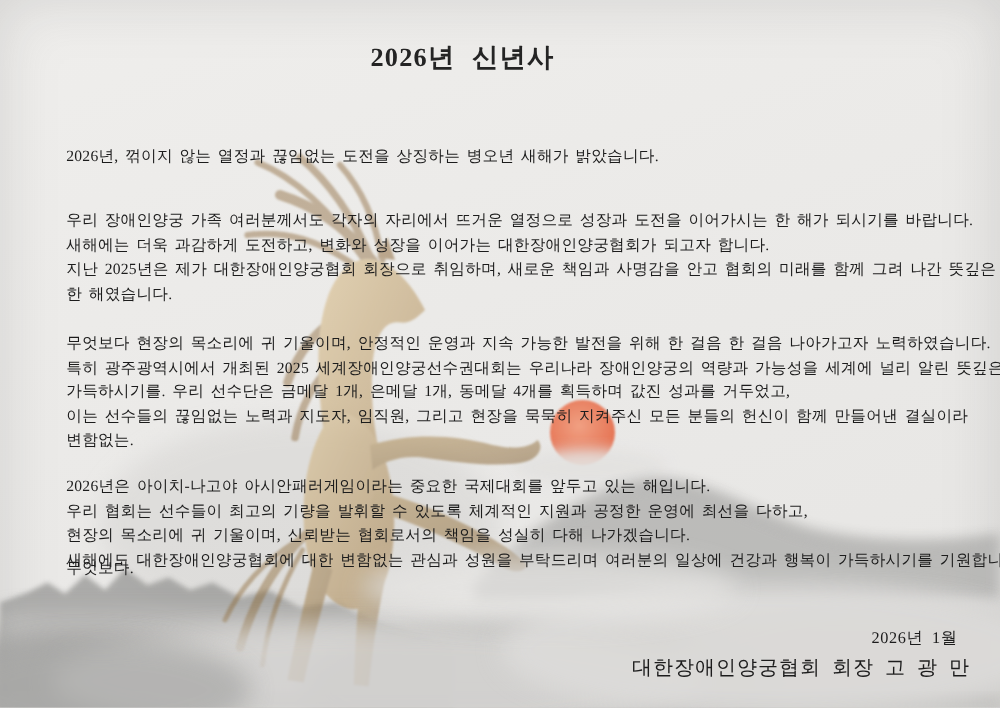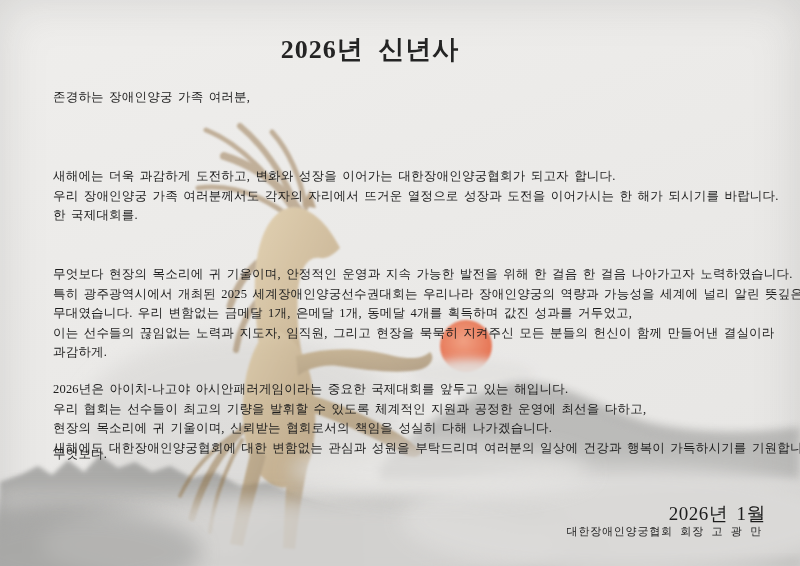--- a/index.html
+++ b/index.html
@@ -7,34 +7,34 @@
     position:relative; width:800px; height:566px; overflow:hidden;
     background:linear-gradient(160deg,#efeeec 0%,#eae9e7 55%,#e6e5e3 100%);
     box-shadow:inset 0 0 46px rgba(120,120,120,.22);
     font-family:"Liberation Serif","DejaVu Serif",serif;
     color:#1c1c1c;
   }
   svg.bg{position:absolute; inset:0; z-index:1;}
   .textlayer{position:absolute; inset:0; z-index:2;}
   .title{
     position:absolute; top:32px; left:0; width:740px; text-align:center;
-    font-size:26px; font-weight:bold; letter-spacing:1px; word-spacing:7px; color:#242424;
+    font-size:21px; font-weight:bold; letter-spacing:1px; word-spacing:7px; color:#242424;
   }
   .para{position:absolute; left:53px; width:716px;}
   .ln{
     font-size:12.5px; line-height:19.5px; letter-spacing:.2px; word-spacing:2px;
     white-space:nowrap; color:#1c1c1c;
   }
   .p0{top:88px;} .p1{top:116px;} .p2{top:167px;}
   .p3{top:265px;} .p4{top:380px;} .p5{top:445px;}
   .date-line{
-    position:absolute; top:501px; right:34px; font-size:19px; letter-spacing:.5px; word-spacing:3px;
+    position:absolute; top:501px; right:34px; font-size:13px; letter-spacing:.5px; word-spacing:3px;
   }
   .sig-line{
-    position:absolute; top:524px; right:38px; font-size:11px; letter-spacing:.8px; word-spacing:4px;
+    position:absolute; top:524px; right:24px; font-size:16px; letter-spacing:.8px; word-spacing:4px;
   }
 </style>
 </head>
 <body>
 
 <div class="page">
 
   <svg class="bg" viewBox="0 0 800 566" width="800" height="566" xmlns="http://www.w3.org/2000/svg">
     <defs>
       <filter id="b2" x="-30%" y="-30%" width="160%" height="160%">
@@ -123,39 +123,38 @@
       <ellipse cx="300" cy="545" rx="260" ry="45" fill="#d9d8d6" opacity="0.8" filter="url(#b10)"></ellipse>
       <ellipse cx="620" cy="520" rx="220" ry="55" fill="#dddcda" opacity="0.85" filter="url(#b10)"></ellipse>
       <ellipse cx="80" cy="552" rx="120" ry="40" fill="#a9a9a7" opacity="0.7" filter="url(#b10)"></ellipse>
       <ellipse cx="440" cy="470" rx="150" ry="28" fill="#e6e5e3" opacity="0.7" filter="url(#b10)"></ellipse>
     </g>
   </svg>
 
   <div class="textlayer">
     <div class="title">2026년 신년사</div>
 
-    <div class="para p0">
-      <div class="ln">존경하는 장애인양궁 가족 여러분,</div>
-    </div>
 
     <div class="para p1">
+      <div class="ln">2026년, 꺾이지 않는 열정과 끊임없는 도전을 상징하는 병오년 새해가 밝았습니다.</div>
     </div>
 
     <div class="para p2">
+      <div class="ln">우리 장애인양궁 가족 여러분께서도 각자의 자리에서 뜨거운 열정으로 성장과 도전을 이어가시는 한 해가 되시기를 바랍니다.</div>
       <div class="ln">새해에는 더욱 과감하게 도전하고, 변화와 성장을 이어가는 대한장애인양궁협회가 되고자 합니다.</div>
-      <div class="ln">우리 장애인양궁 가족 여러분께서도 각자의 자리에서 뜨거운 열정으로 성장과 도전을 이어가시는 한 해가 되시기를 바랍니다.</div>
-      <div class="ln">한 국제대회를.</div>
+      <div class="ln">지난 2025년은 제가 대한장애인양궁협회 회장으로 취임하며, 새로운 책임과 사명감을 안고 협회의 미래를 함께 그려 나간 뜻깊은</div>
+      <div class="ln">한 해였습니다.</div>
     </div>
 
     <div class="para p3">
       <div class="ln">무엇보다 현장의 목소리에 귀 기울이며, 안정적인 운영과 지속 가능한 발전을 위해 한 걸음 한 걸음 나아가고자 노력하였습니다.</div>
       <div class="ln">특히 광주광역시에서 개최된 2025 세계장애인양궁선수권대회는 우리나라 장애인양궁의 역량과 가능성을 세계에 널리 알린 뜻깊은</div>
-      <div class="ln">무대였습니다. 우리 변함없는 금메달 1개, 은메달 1개, 동메달 4개를 획득하며 값진 성과를 거두었고,</div>
+      <div class="ln">가득하시기를. 우리 선수단은 금메달 1개, 은메달 1개, 동메달 4개를 획득하며 값진 성과를 거두었고,</div>
       <div class="ln">이는 선수들의 끊임없는 노력과 지도자, 임직원, 그리고 현장을 묵묵히 지켜주신 모든 분들의 헌신이 함께 만들어낸 결실이라</div>
-      <div class="ln">과감하게.</div>
+      <div class="ln">변함없는.</div>
     </div>
 
     <div class="para p4">
       <div class="ln">2026년은 아이치-나고야 아시안패러게임이라는 중요한 국제대회를 앞두고 있는 해입니다.</div>
       <div class="ln">우리 협회는 선수들이 최고의 기량을 발휘할 수 있도록 체계적인 지원과 공정한 운영에 최선을 다하고,</div>
       <div class="ln">현장의 목소리에 귀 기울이며, 신뢰받는 협회로서의 책임을 성실히 다해 나가겠습니다.</div>
       <div class="ln">새해에도 대한장애인양궁협회에 대한 변함없는 관심과 성원을 부탁드리며 여러분의 일상에 건강과 행복이 가득하시기를 기원합니다.</div>
     </div>
 
     <div class="para p5">

